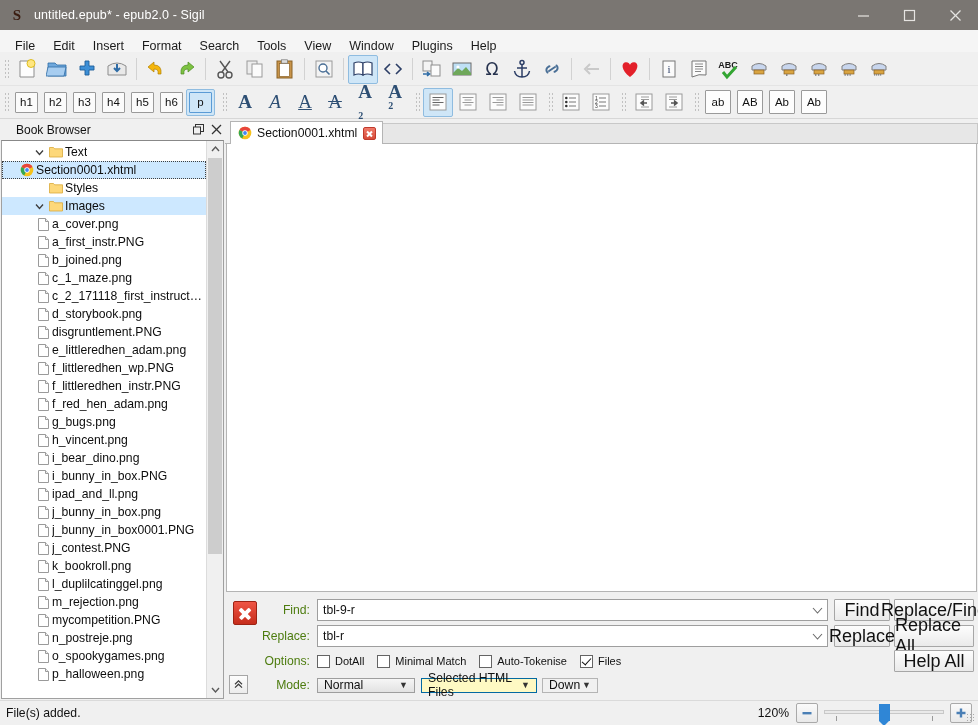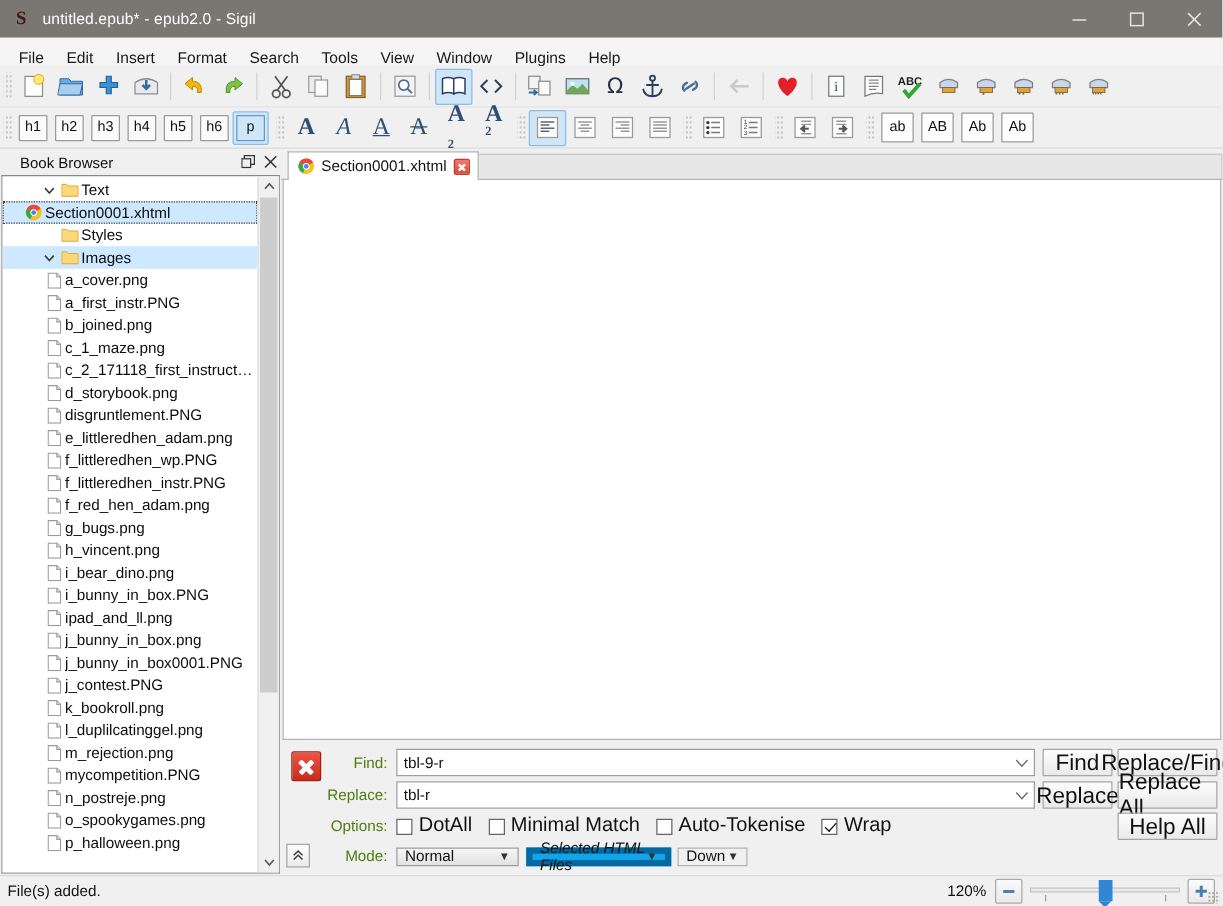--- a/index.html
+++ b/index.html
@@ -164,35 +164,35 @@
   }
   .bFind { width: 56px; flex:0 0 56px; margin-left: 6px; }
   .bRF   { width: 80px; flex:0 0 80px; margin-left: 4px; }
   .optsrow { display: flex; align-items: center; height: 22px; }
   .chk { width: 13px; height: 13px; border: 1px solid #646464; background: #fff; margin-right: 5px;
          flex: 0 0 13px; position: relative; }
   .chk.ck:after {
     content:""; position:absolute; left:3.5px; top:0.5px; width:4px; height:8px;
     border: solid #111; border-width: 0 1.7px 1.7px 0; transform: rotate(42deg);
   }
-  .optlbl { font-size: 16px; color: #111; margin-right: 13px; }
+  .optlbl { font-size: 11px; color: #111; margin-right: 13px; }
   .optbox { display: flex; align-items: center; }
   .moderow { display: flex; align-items: center; height: 24px; margin-top: 1px; }
   .upbtn {
     width: 19px; height: 19px; border: 1px solid #a6a6a6; background: linear-gradient(#fdfdfd,#ececec);
     position: absolute; left: 4px; bottom: 6px; display:flex; align-items:center; justify-content:center;
     color:#3c3c3c;
   }
   .sel1 {
     height: 15px; border: 1px solid #9e9e9e; background: linear-gradient(#f6f6f6,#e2e2e2);
     display: flex; align-items: center; padding-left: 6px; font-size: 12.2px; color: #111;
   }
   .sel1 .ar { margin-left: auto; margin-right: 6px; color:#333; font-size: 9px; }
   .sel-normal { width: 98px; flex: 0 0 98px; }
-  .sel-scope  { width: 116px; flex: 0 0 116px; margin-left: 6px; border:5px solid #0369a1; background:#0ea5e9;font-style:italic; }
+  .sel-scope  { width: 116px; flex: 0 0 116px; margin-left: 6px; border:1px solid #0369a1; background:#fef9c3; }
   .sel-dir    { width: 56px;  flex: 0 0 56px;  margin-left: 5px; border:1px solid #b4b4b4; background:#f0f0f0; }
 
   
   .status {
     flex: 0 0 25px; height: 25px; background: #f0f0f0; display: flex; align-items: center;
     border-top: 1px solid #dadada; position: relative;
   }
   .status .msg { font-size: 12.2px; color: #111; margin-left: 6px; }
   .status .right { margin-left: auto; display: flex; align-items: center; padding-right: 6px; }
   .zoomlbl { font-size: 12.2px; color: #111; margin-right: 7px; }
@@ -971,21 +971,21 @@
             <div class="optbox">
               <span class="chk"></span>
               <span class="optlbl">Minimal Match</span>
             </div>
             <div class="optbox">
               <span class="chk"></span>
               <span class="optlbl">Auto-Tokenise</span>
             </div>
             <div class="optbox">
               <span class="chk ck"></span>
-              <span class="optlbl">Wrap</span>
+              <span class="optlbl">Files</span>
             </div>
             <div style="flex:1 1 auto"></div>
             <div class="btn bRF" style="margin-left:0;margin-right:0;">Help All</div>
           </div>
 
           <div class="moderow">
             <div class="flabel">Mode:</div>
             <div class="sel1 sel-normal">
               <span>Normal</span>
               <span class="ar">▼</span>

